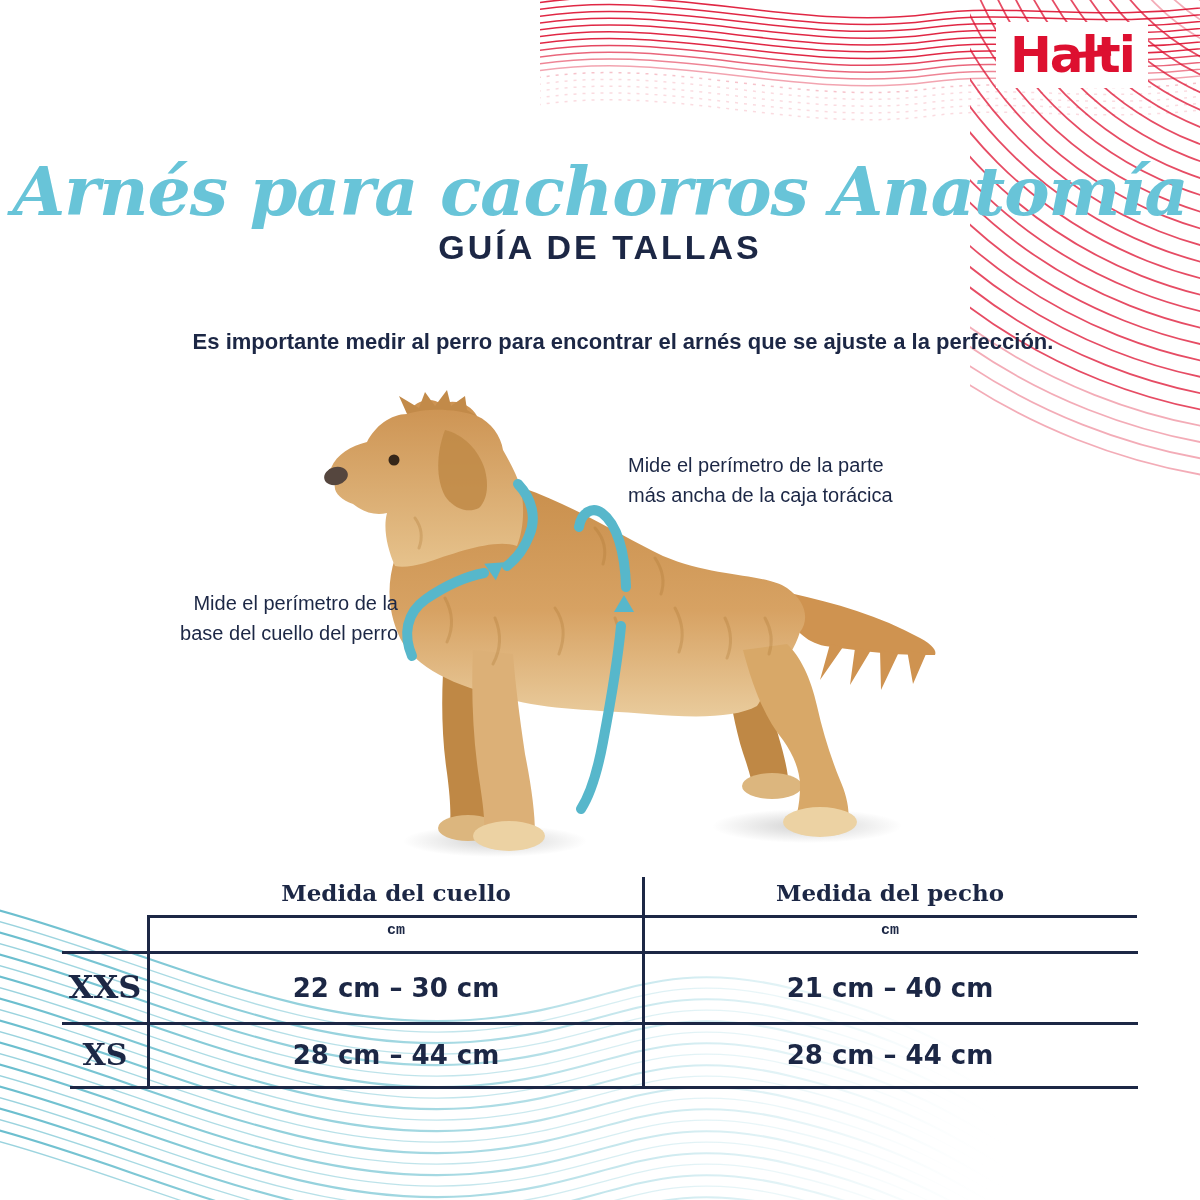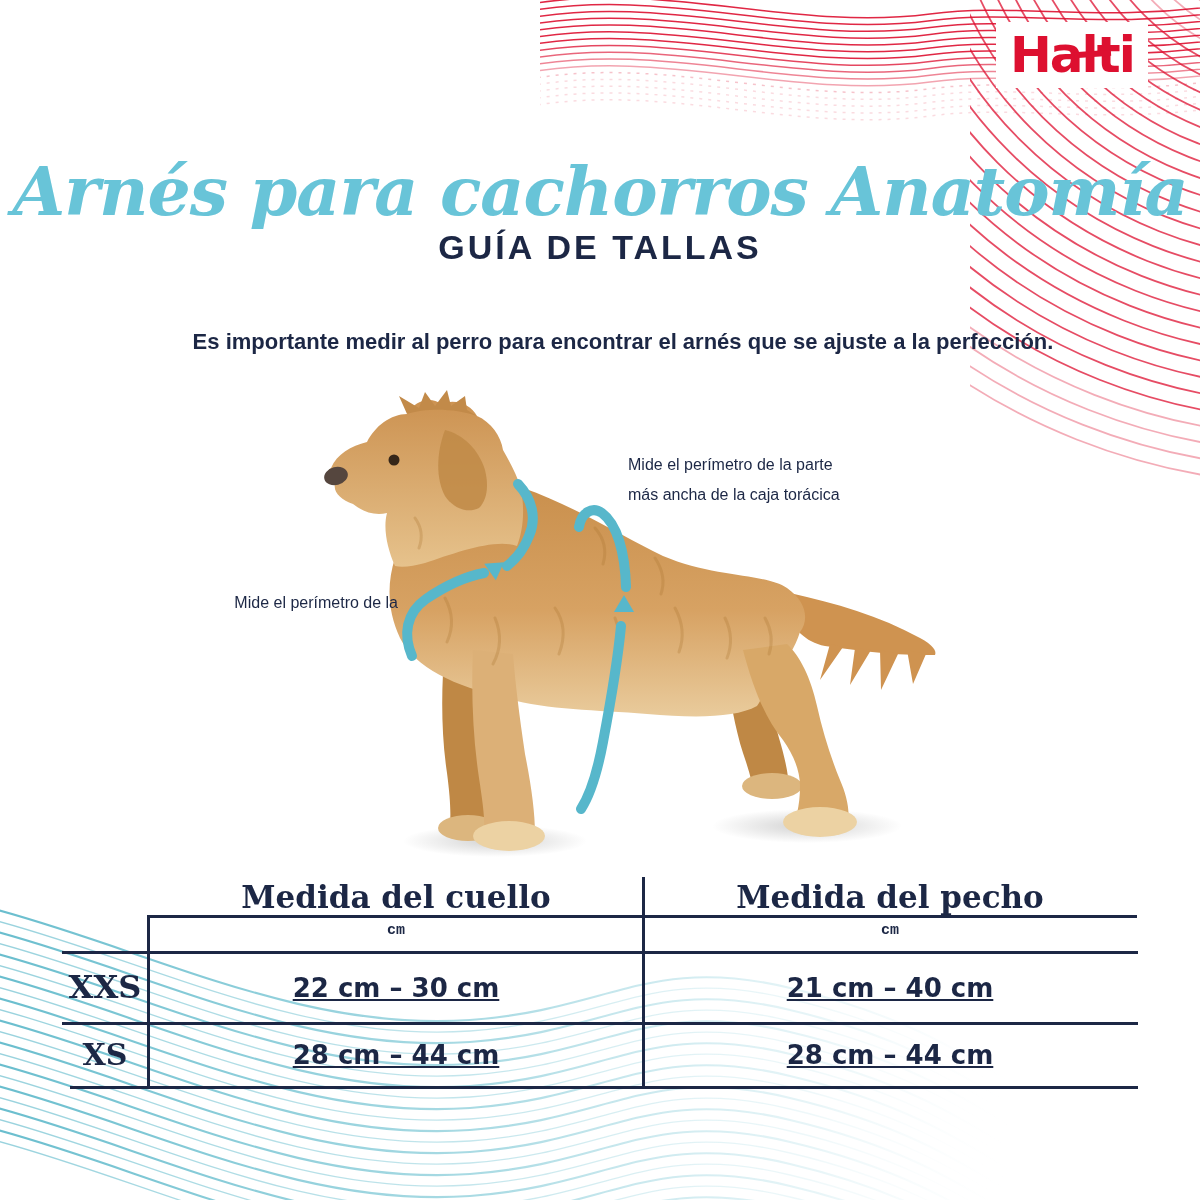--- a/index.html
+++ b/index.html
@@ -34,30 +34,30 @@
     position:absolute;left:0;top:228px;width:1200px;text-align:center;
     font-size:34px;font-weight:600;letter-spacing:3px;color:var(--navy);
   }
   .intro{
     position:absolute;left:0;top:327px;width:1200px;text-align:center;
     font-size:22px;font-weight:bold;line-height:30px;color:var(--navy);margin-left:23px;
   }
   
   #dog-svg{position:absolute;left:295px;top:388px;width:660px;height:482px;}
   #arrows-svg{position:absolute;left:0;top:0;width:1200px;height:1200px;pointer-events:none;}
-  .note{position:absolute;font-size:16px;line-height:30px;color:var(--navy);}
+  .note{position:absolute;font-size:20px;line-height:30px;color:var(--navy);}
   .note-chest{left:628px;top:450px;text-align:left;}
   .note-neck{left:98px;top:588px;width:300px;text-align:right;}
   
   .tline{position:absolute;background:var(--navy);}
   .cell{position:absolute;transform:translateX(-50%);white-space:nowrap;color:var(--navy);}
-  .th{font-family:"DejaVu Serif",serif;font-weight:bold;font-size:31px;}
+  .th{font-family:"DejaVu Serif",serif;font-weight:bold;font-size:23px;}
   .unit{font-family:Liberation Mono, monospace;font-weight:bold;font-size:15px;}
   .size-label{font-family:"DejaVu Serif",serif;font-weight:bold;font-size:32px;}
-  .val{font-family:"DejaVu Sans",sans-serif;font-weight:bold;font-size:26px;text-decoration:underline;}
+  .val{font-family:"DejaVu Sans",sans-serif;font-weight:bold;font-size:26px;}
 </style>
 </head>
 <body>
 
 <div class="canvas">
 
   <svg id="deco-red" viewBox="0 0 660 540">
     <defs>
       <clipPath id="fanclip">
           <rect x="430" y="0" width="230" height="540"></rect>
@@ -248,20 +248,21 @@
     <path d="M0,-10 L17,0 L0,10 Z" fill="#57b7cb" transform="translate(490,572) rotate(-35)"></path>
     <path d="M0,-10 L17,0 L0,10 Z" fill="#57b7cb" transform="translate(624,612) rotate(-90)"></path>
   </svg>
 
   <div class="note note-chest">
     <div>Mide el perímetro de la parte</div>
     <div>más ancha de la caja torácica</div>
   </div>
   <div class="note note-neck">
     <div>Mide el perímetro de la</div>
+    <div>base del cuello del perro</div>
   </div>
 
   <div>
     <div class="cell th" style="left:396px;top:879px;">Medida del cuello</div>
     <div class="cell th" style="left:890px;top:879px;">Medida del pecho</div>
 
     <div class="tline" style="left:148px;top:915px;width:989px;height:3px;"></div>
     <div class="tline" style="left:642px;top:877px;width:3px;height:211px;"></div>
     <div class="tline" style="left:147px;top:915px;width:3px;height:173px;"></div>
 

